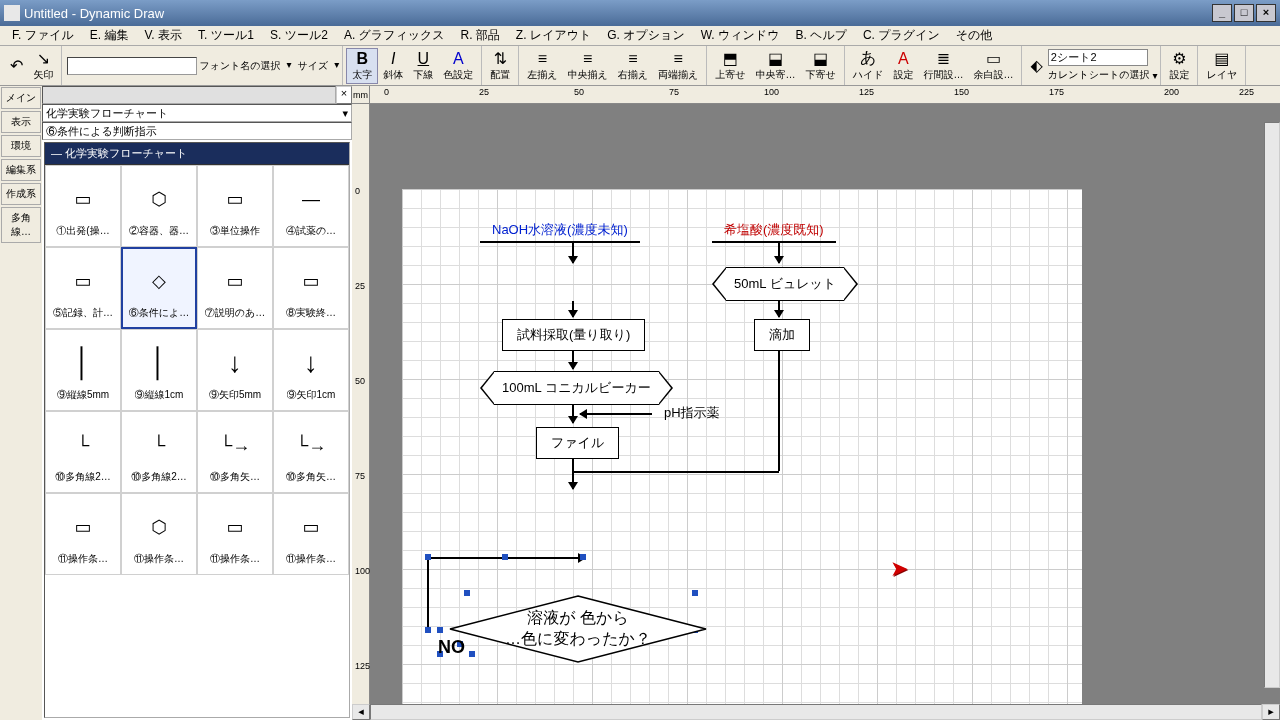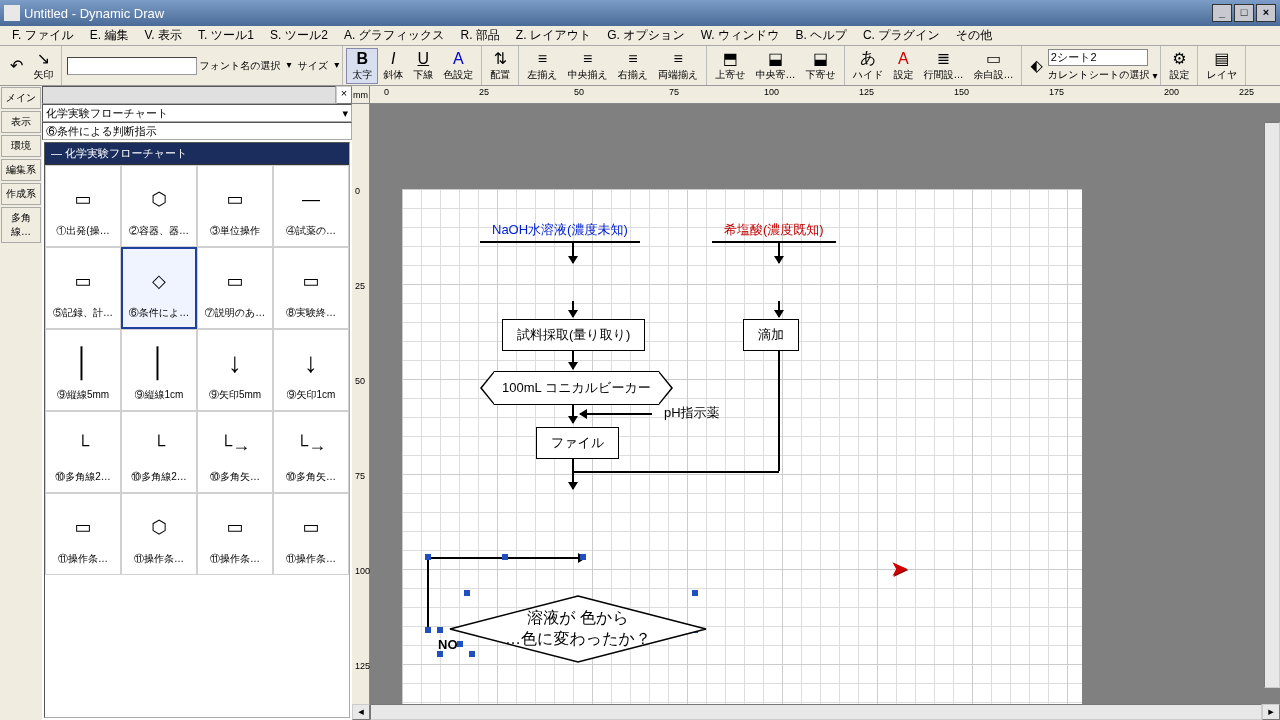--- a/index.html
+++ b/index.html
@@ -75,21 +75,21 @@
 .fc.diamond { width: 260px; height: 70px; }
 .fc.diamond svg { position: absolute; inset: 0; }
 .fc.diamond .dtxt { position: relative; z-index: 1; font-size: 16px; line-height: 1.3; }
 .arrow { position: absolute; }
 .arrow.vd { width: 1.5px; background: #000; }
 .arrow.vd::after { content: ''; position: absolute; bottom: -1px; left: -4px; border-left: 5px solid transparent; border-right: 5px solid transparent; border-top: 8px solid #000; }
 .arrow.hl { height: 1.5px; background: #000; }
 .arrow.hl.left::after { content: ''; position: absolute; left: -1px; top: -4px; border-top: 5px solid transparent; border-bottom: 5px solid transparent; border-right: 8px solid #000; }
 .label { position: absolute; font-size: 13px; }
 .selhandle { position: absolute; width: 6px; height: 6px; background: #2050c0; }
-.noLbl { position: absolute; font-size: 13px; font-weight: bold; }
+.noLbl { position: absolute; font-size: 18px; font-weight: bold; }
 
 
 .cursor { position: absolute; font-size: 22px; color: #d00000; z-index: 50; pointer-events: none; text-shadow: 1px 1px 0 #800; }
 </style>
 </head>
 <body>
 
 <div class="titlebar">
   <div class="icon"></div>
   <div class="title">Untitled - Dynamic Draw</div>
@@ -369,24 +369,27 @@
           <span style="top: 557px;">125</span>
         </div>
       <div class="canvas">
         <div class="page">
           <div class="grid5"></div>
 
           <div class="fc title blue" style="left:78px;top:30px">NaOH水溶液(濃度未知)</div>
           <div class="fc title red" style="left:310px;top:30px">希塩酸(濃度既知)</div>
           <div class="arrow vd" style="left:170px;top:52px;height:22px"></div>
           <div class="arrow vd" style="left:376px;top:52px;height:22px"></div>
+          <div class="fc hex" style="left:310px;top:78px">
+              <div class="inner">50mL ビュレット</div>
+            </div>
           <div class="arrow vd" style="left:170px;top:112px;height:16px"></div>
           <div class="arrow vd" style="left:376px;top:112px;height:16px"></div>
           <div class="fc box" style="left:100px;top:130px">試料採取(量り取り)</div>
-          <div class="fc box" style="left:341px;top:130px">滴加</div>
+          <div class="fc box" style="left:352px;top:130px">滴加</div>
           <div class="arrow vd" style="left:170px;top:162px;height:18px"></div>
           <div class="fc hex" style="left:78px;top:182px">
               <div class="inner">100mL コニカルビーカー</div>
             </div>
           <div class="arrow vd" style="left:170px;top:216px;height:18px"></div>
           <div class="arrow hl left" style="left:178px;top:224px;width:72px"></div>
           <div class="label" style="left:262px;top:215px">pH指示薬</div>
           <div class="fc box" style="left:134px;top:238px">ファイル</div>
           <div class="arrow vd" style="left:170px;top:270px;height:30px"></div>
 

